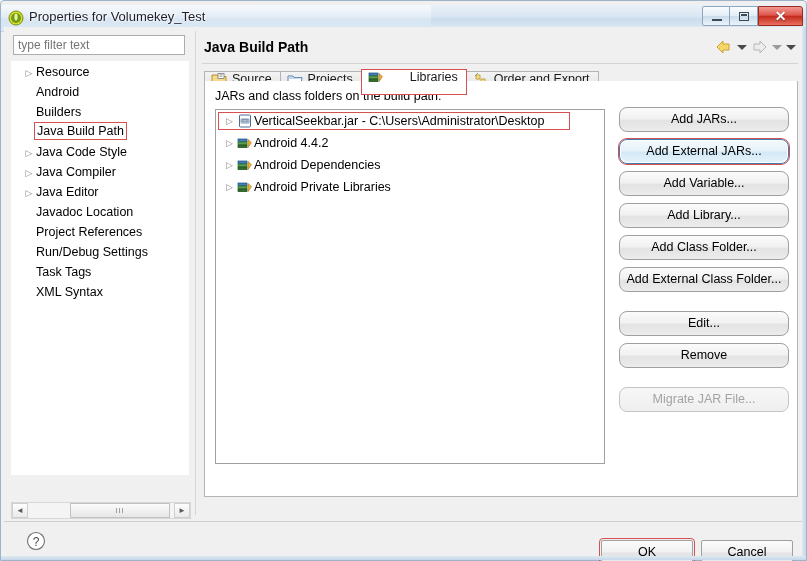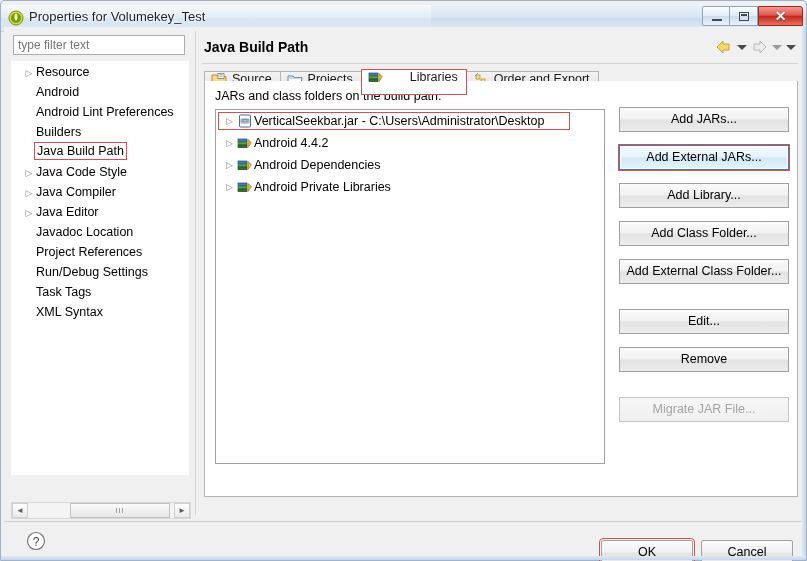--- a/index.html
+++ b/index.html
@@ -344,23 +344,23 @@
   .side-buttons {
     position: absolute;
     left: 414px; top: 26px;
     width: 170px;
   }
   .btn {
     display: block;
     width: 170px;
     height: 25px;
     box-sizing: border-box;
-    margin-bottom: 13px;
+    margin-bottom: 7px;
     border: 1px solid #a0a0a0;
-    border-radius: 0;
+    border-radius: 8px;
     background: linear-gradient(to bottom,#fbfbfb 0%,#f1f1f1 48%,#e3e3e3 52%,#ececec 100%);
     font-family: "Liberation Sans", sans-serif;
     font-size: 12.5px;
     color: #000000;
     text-align: center;
     line-height: 23px;
     padding: 0;
     cursor: default;
   }
   .btn.focused {
@@ -464,23 +464,20 @@
 
     <div class="left-pane">
       <input class="filter-box" type="text" placeholder="type filter text" style="">
       <div class="tree">
 
         <div class="tree-row">
           <span class="tw">▷</span><span class="tree-label">Resource</span>
         </div>
         <div class="tree-row">
           <span class="tw"></span><span class="tree-label">Android</span>
-        </div>
-        <div class="tree-row">
-          <span class="tw"></span><span class="tree-label">Android Lint Preferences</span>
         </div>
         <div class="tree-row">
           <span class="tw"></span><span class="tree-label">Builders</span>
         </div>
         <div class="tree-row highlight">
           <span class="tw"></span><span class="tree-label">Java Build Path</span>
         </div>
         <div class="tree-row">
           <span class="tw">▷</span><span class="tree-label">Java Code Style</span>
         </div>
@@ -641,20 +638,21 @@
                 <path d="M11 12.6 L11 4.6 L14.4 7.6 Z" fill="#f2b33c" stroke="#a8761a" stroke-width="0.7"></path>
               </svg>
             </span>
             <span>Android Private Libraries</span>
           </div>
         </div>
 
         <div class="side-buttons">
           <button class="btn">Add JARs...</button>
           <button class="btn focused annotated">Add External JARs...</button>
+          <button class="btn">Add Variable...</button>
           <button class="btn">Add Library...</button>
           <button class="btn">Add Class Folder...</button>
           <button class="btn">Add External Class Folder...</button>
           <div class="btn-gap"></div>
           <button class="btn">Edit...</button>
           <button class="btn">Remove</button>
           <div class="btn-gap"></div>
           <button class="btn disabled">Migrate JAR File...</button>
         </div>
       </div>

